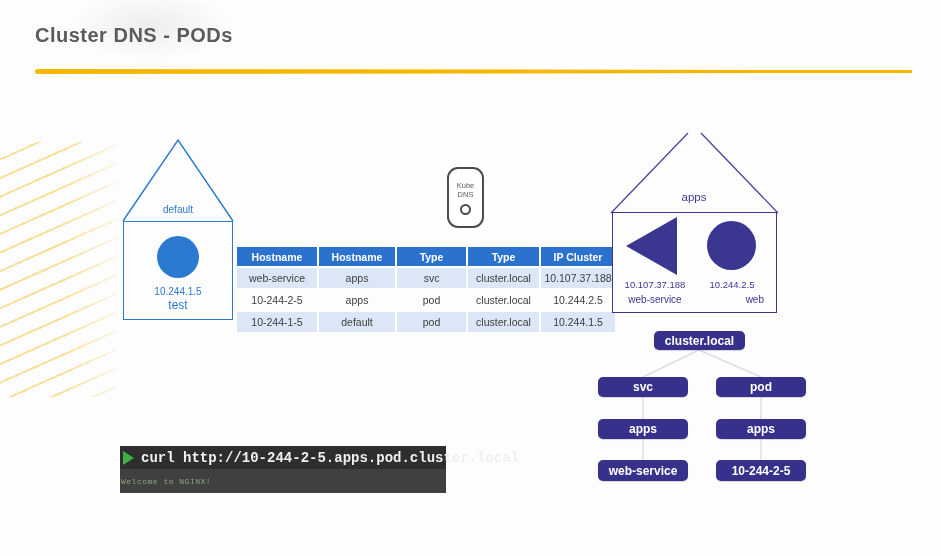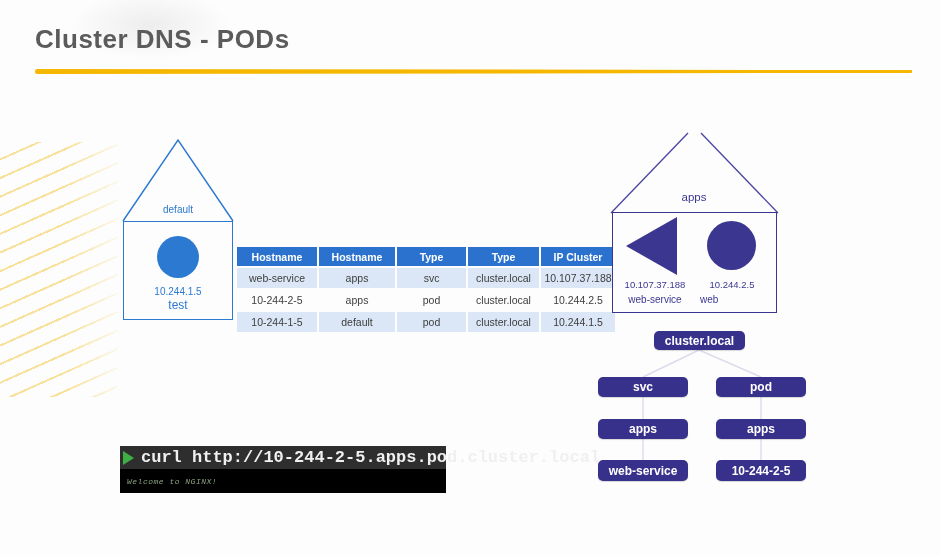--- a/index.html
+++ b/index.html
@@ -16,21 +16,21 @@
 
   
   .smudge {
     position: absolute; left: 70px; top: -10px; width: 160px; height: 70px;
     background: radial-gradient(ellipse at center, rgba(140,140,140,0.14), rgba(140,140,140,0) 70%);
   }
 
   
   .page-title {
     position: absolute; left: 35px; top: 24px;
-    font-size: 26px; font-weight: bold; color: #5b5b5b; letter-spacing: 0.5px;
+    font-size: 20px; font-weight: bold; color: #5b5b5b; letter-spacing: 0.5px;
   }
   .title-rule {
     position: absolute; left: 35px; top: 69px; width: 877px; height: 5px;
     background: #f5b700; border-radius: 3px;
     clip-path: polygon(0 0, 100% 22%, 100% 78%, 0 100%);
   }
 
   
   .rays {
     position: absolute; left: 0; top: 142px; width: 118px; height: 255px;
@@ -99,21 +99,21 @@
     position: absolute; left: 626px; top: 217px; width: 51px; height: 58px;
     background: #3b3790; clip-path: polygon(100% 0, 100% 100%, 0 50%); z-index: 3;
   }
   .pod-circle-indigo {
     position: absolute; left: 707px; top: 221px; width: 49px; height: 49px;
     border-radius: 50%; background: #3b3790; z-index: 3;
   }
   .label-svc-ip    { position: absolute; left: 612px; top: 279px; width: 86px; text-align: center; font-size: 9.5px; color: #3b3790; z-index: 3; }
   .label-svc-name  { position: absolute; left: 612px; top: 294px; width: 86px; text-align: center; font-size: 10px;  color: #3b3790; z-index: 3; }
   .label-pod-ip    { position: absolute; left: 700px; top: 279px; width: 64px; text-align: center; font-size: 9.5px; color: #3b3790; z-index: 3; }
-  .label-pod-name  { position: absolute; left: 700px; top: 294px; width: 64px; text-align: left; font-size: 10px;  color: #3b3790; z-index: 3; }
+  .label-pod-name  { position: absolute; left: 700px; top: 294px; width: 64px; text-align: right; font-size: 10px;  color: #3b3790; z-index: 3; }
 
   
   .tree-node {
     position: absolute; z-index: 2;
     background: #37318c; color: #ffffff; font-size: 12px; font-weight: 600;
     border-radius: 5px; display: flex; align-items: center; justify-content: center;
     box-shadow: 0 1px 1px rgba(0,0,0,0.15);
   }
   .n-root { left: 654px; top: 331px; width: 91px; height: 19px; }
   .n-svc  { left: 598px; top: 377px; width: 90px; height: 20px; }
@@ -127,26 +127,25 @@
   .terminal { position: absolute; left: 120px; top: 446px; width: 326px; z-index: 2; }
   .term-cmdbar {
     height: 23px; background: #2e2e2e; display: flex; align-items: center;
   }
   .prompt-triangle {
     width: 0; height: 0; margin-left: 3px;
     border-left: 11px solid #3fae44; border-top: 7px solid transparent; border-bottom: 7px solid transparent;
   }
   .term-cmd {
     margin-left: 7px; font-family: "Liberation Mono", monospace;
-    font-size: 17px; font-weight: bold; color: #f0f0f0; white-space: nowrap;
+    font-size: 14px; font-weight: bold; color: #f0f0f0; white-space: nowrap;
   }
   .term-out {
-    height: 24px; background: #000000; display: flex; align-items: center;
-    padding-left: 7px;
-    font-style: italic;
+    height: 24px; background: #404040; display: flex; align-items: center;
+    padding-left: 1px;
   }
   .term-out-text {
     font-family: "Liberation Mono", monospace; font-size: 8px; color: #8ba380;
     letter-spacing: 0.5px;
   }
 </style>
 </head>
 <body>
 
 <div class="slide">
@@ -172,20 +171,27 @@
     <path d="M761,397 L761,419" fill="none" stroke="#dcdcea" stroke-width="1.4"></path>
     <path d="M761,439 L761,460" fill="none" stroke="#dcdcea" stroke-width="1.4"></path>
   </svg>
 
   <div class="house-body-default"></div>
   <div class="label-default">default</div>
   <div class="pod-circle-blue"></div>
   <div class="label-left-ip">10.244.1.5</div>
   <div class="label-left-name">test</div>
 
+  <div class="kube-dns">
+    <div class="kd-text">
+      <div>Kube</div>
+      <div>DNS</div>
+    </div>
+    <div class="kd-ring"></div>
+  </div>
 
   <div class="dns-table">
     <div class="th">Hostname</div>
     <div class="th">Hostname</div>
     <div class="th">Type</div>
     <div class="th">Type</div>
     <div class="th">IP Cluster</div>
 
     <div class="td row-alt">web-service</div>
     <div class="td row-alt">apps</div>

